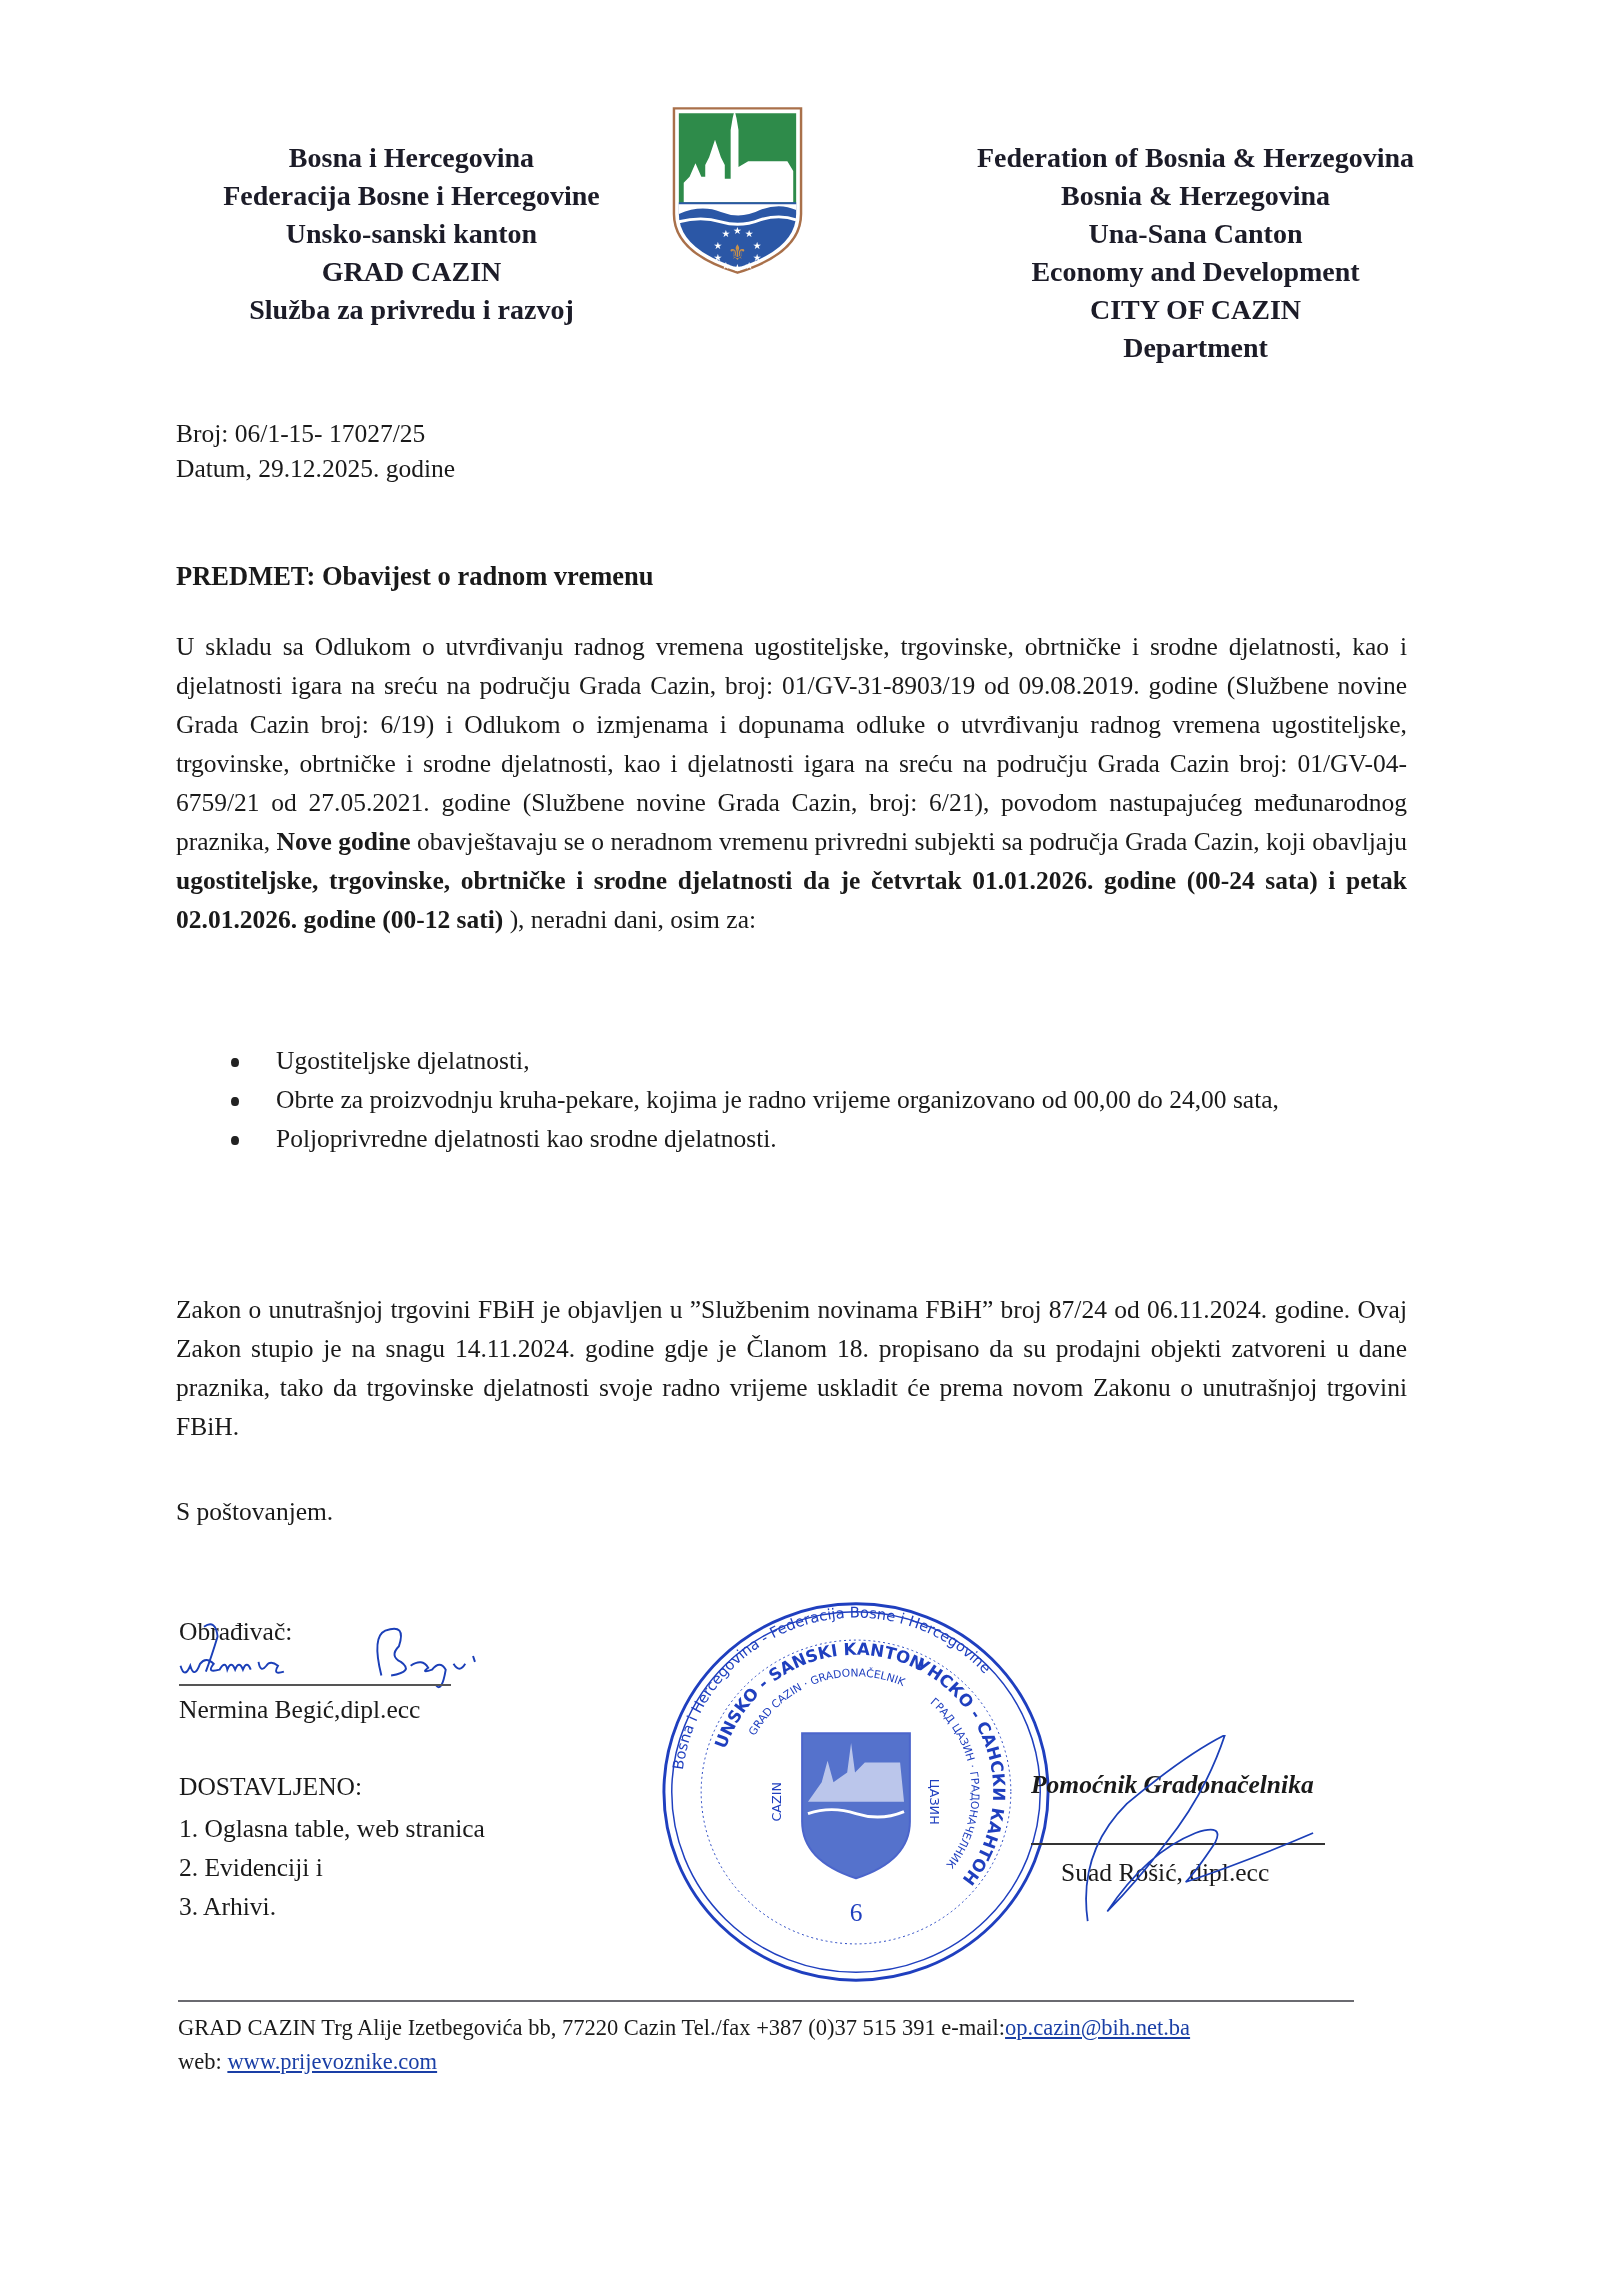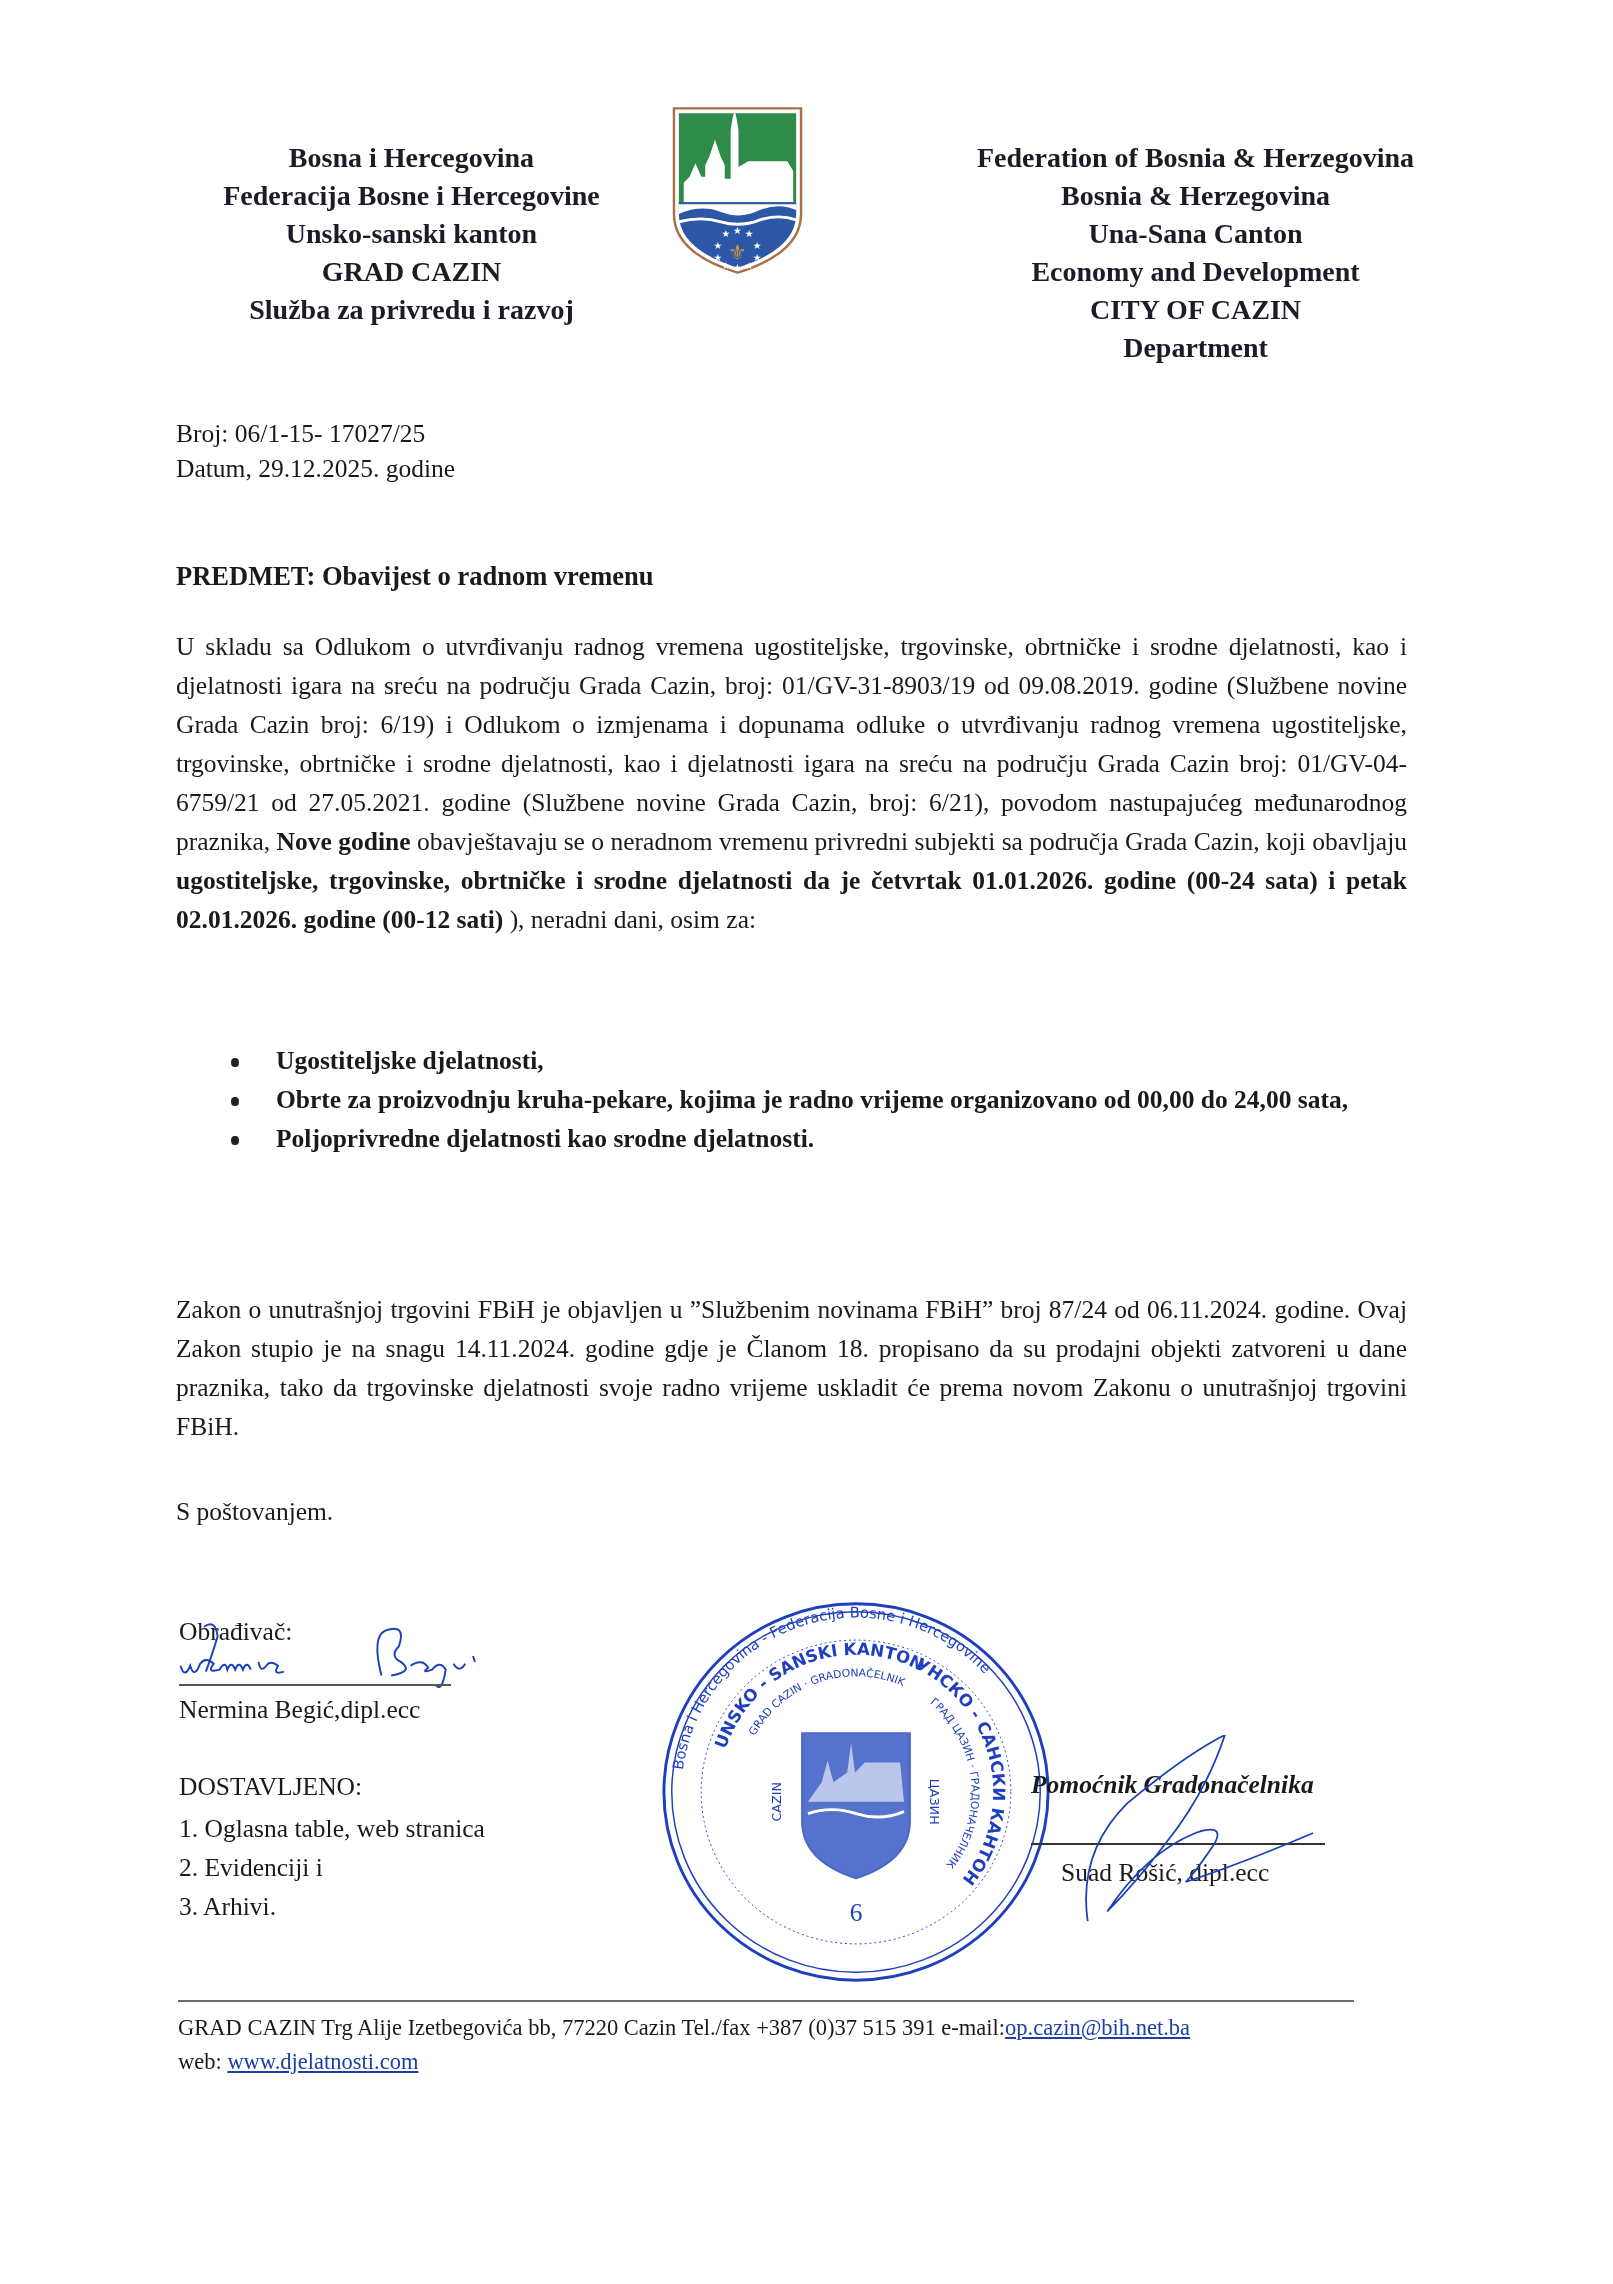--- a/index.html
+++ b/index.html
@@ -9,21 +9,21 @@
   .hdr { text-align: center; font-weight: bold; font-size: 28px; line-height: 38px; color: #1c1c28; }
   .hdr div { white-space: nowrap; }
   #hdr-left { left: 147px; top: 139px; width: 529px; }
   #hdr-right { left: 882px; top: 139px; width: 627px; }
   #crest { left: 672px; top: 106px; width: 131px; height: 169px; }
   .meta { left: 176px; font-size: 25.5px; line-height: 35px; }
   #subject { left: 176px; top: 561px; font-size: 26.5px; font-weight: bold; }
   .para { left: 176px; width: 1231px; font-size: 25.5px; line-height: 39px; text-align: justify; }
   .para b { font-weight: bold; }
   #bullets { left: 223px; top: 1041px; width: 1206px; font-size: 25.5px; line-height: 39px; margin: 0; padding: 0; list-style: none; }
-  #bullets li { position: relative; padding-left: 53px; font-weight: bold; }
+  #bullets li { position: relative; padding-left: 53px; }
   #bullets li::before { content: ""; position: absolute; left: 7.8px; top: 16.7px; width: 7.8px; height: 9.8px; border-radius: 50%; background: #222; }
   .sig { font-size: 25.5px; line-height: 35px; }
   #closing { left: 176px; top: 1494px; }
   #obradivac { left: 179px; top: 1614px; }
   #sig-line-left { left: 179px; top: 1684px; width: 272px; height: 0; border-top: 2px solid #555; }
   #sig-name-left { left: 179px; top: 1692px; }
   #dostavljeno { left: 179px; top: 1769px; }
   #dost-list { left: 179px; top: 1809px; margin: 0; padding: 0; list-style: none; font-size: 25.5px; line-height: 39px; }
   #scribble-left { left: 176px; top: 1617px; width: 323px; height: 78px; }
   #stamp { left: 655px; top: 1596px; width: 402px; height: 392px; }
@@ -145,15 +145,15 @@
 <div id="right-name" class="abs">Suad Rošić, dipl.ecc</div>
 <svg id="scribble-right" class="abs" viewBox="0 0 260 200">
   <path d="M20,190 Q10,120 60,70 Q120,20 160,0 Q140,60 100,110 Q70,150 40,180 Q80,120 130,100 Q160,90 150,110 Q130,140 120,150 Q180,130 250,100" stroke="#1b3fb8" stroke-width="1.8" fill="none"></path>
 </svg>
 
 <div id="footer-rule" class="abs"></div>
 <div id="footer1" class="abs">
   <span>GRAD CAZIN Trg Alije Izetbegovića bb, 77220 Cazin Tel./fax +387 (0)37 515 391 e-mail:</span><span class="link">op.cazin@bih.net.ba</span>
 </div>
 <div id="footer2" class="abs">
-  <span>web: </span><span class="link">www.djelatnosti.com</span>
+  <span>web: </span><span class="link">www.prijevoznike.com</span>
 </div>
 
 
 </body></html>

